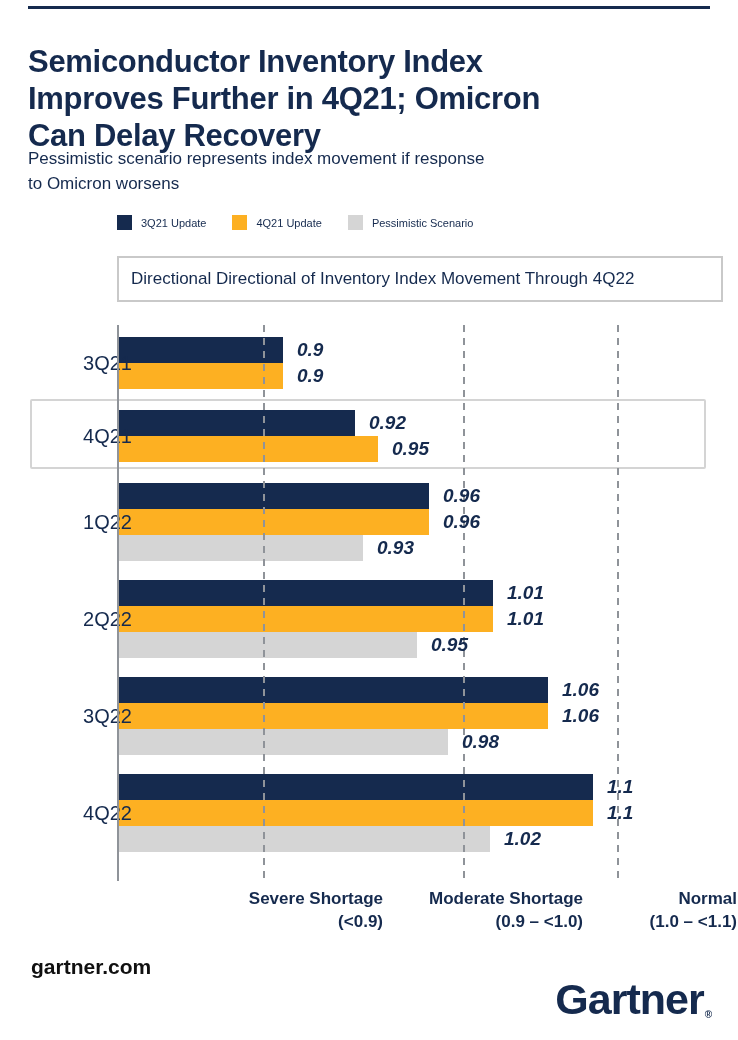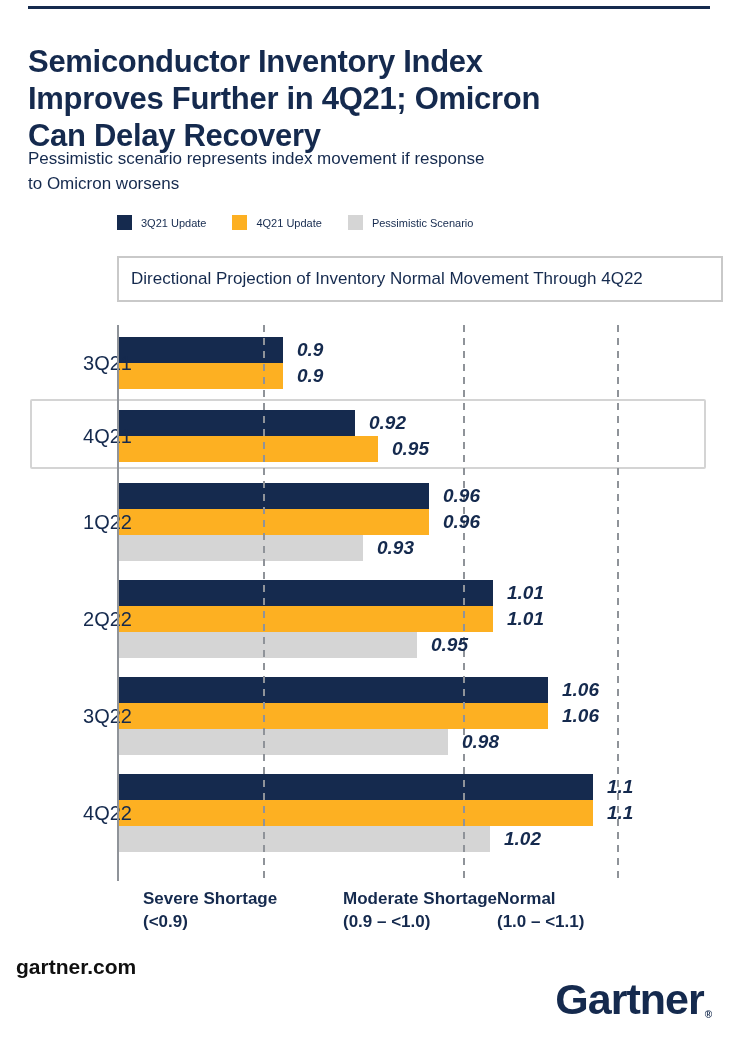--- a/index.html
+++ b/index.html
@@ -19,22 +19,22 @@
   .proj-box{position:absolute;left:117px;top:256px;width:590px;height:42px;border:2px solid var(--box-border);
             display:flex;align-items:center;padding-left:12px;font-size:17px;}
   .chart{position:absolute;left:0;top:325px;width:738px;height:620px;}
   .gridline{position:absolute;top:0;height:556px;width:2px;z-index:5;}
   .gridline.solid{background:var(--grid);width:1.5px;}
   .gridline.dashed{background:repeating-linear-gradient(to bottom,var(--grid) 0px,var(--grid) 7px,transparent 7px,transparent 13px);}
   .bar{position:absolute;height:26px;z-index:1;}
   .bar-value{position:absolute;height:26px;line-height:26px;font-size:19px;font-weight:700;z-index:6;white-space:nowrap;font-style:italic;}
   .group-label{position:absolute;left:24px;width:108px;height:26px;line-height:26px;text-align:right;font-size:20px;z-index:2;}
   .highlight-box{position:absolute;left:30px;width:672px;height:66px;border:2px solid var(--hl-border);border-radius:2px;z-index:0;}
-  .band-label{position:absolute;top:562px;width:240px;text-align:left;font-size:17px;font-weight:700;line-height:23px;z-index:2;}
-  .footer-site{position:absolute;left:16px;top:955px;font-size:21px;font-weight:700;color:#101010;}
+  .band-label{position:absolute;top:562px;width:240px;text-align:right;font-size:17px;font-weight:700;line-height:23px;z-index:2;}
+  .footer-site{position:absolute;left:31px;top:955px;font-size:21px;font-weight:700;color:#101010;}
   .footnote{position:absolute;left:28px;top:995px;font-size:9.5px;line-height:14px;color:var(--footnote);}
   .logo{position:absolute;right:28px;top:975px;font-size:43px;font-weight:700;letter-spacing:-1px;color:var(--navy);}
   .logo sup{font-size:10px;vertical-align:baseline;position:relative;top:4px;left:1px;}
 </style>
 </head>
 <body>
 
 <div class="page">
   <div class="top-rule"></div>
 
@@ -54,21 +54,21 @@
         <div class="legend-swatch" style="background: rgb(253, 176, 34);"></div>
         <div class="legend-label">4Q21 Update</div>
       </div>
       <div class="legend-item">
         <div class="legend-swatch" style="background: rgb(213, 213, 213);"></div>
         <div class="legend-label">Pessimistic Scenario</div>
       </div>
     </div>
 
   <div class="proj-box">
-    <span>Directional Projection of Inventory Normal Movement Through 4Q22</span>
+    <span>Directional Directional of Inventory Index Movement Through 4Q22</span>
   </div>
 
   <div class="chart" id="chart">
       <div class="gridline solid" style="left: 117px;"></div>
       <div class="gridline dashed" style="left: 263px;"></div>
       <div class="gridline dashed" style="left: 463px;"></div>
       <div class="gridline dashed" style="left: 617px;"></div>
       <div class="group-label" style="top: 25px;">3Q21</div>
       <div class="bar" style="top: 12px; left: 118px; width: 165px; height: 26px; background: rgb(21, 42, 78);"></div>
       <div class="bar-value" style="top: 12px; left: 297px;">0.9</div>

